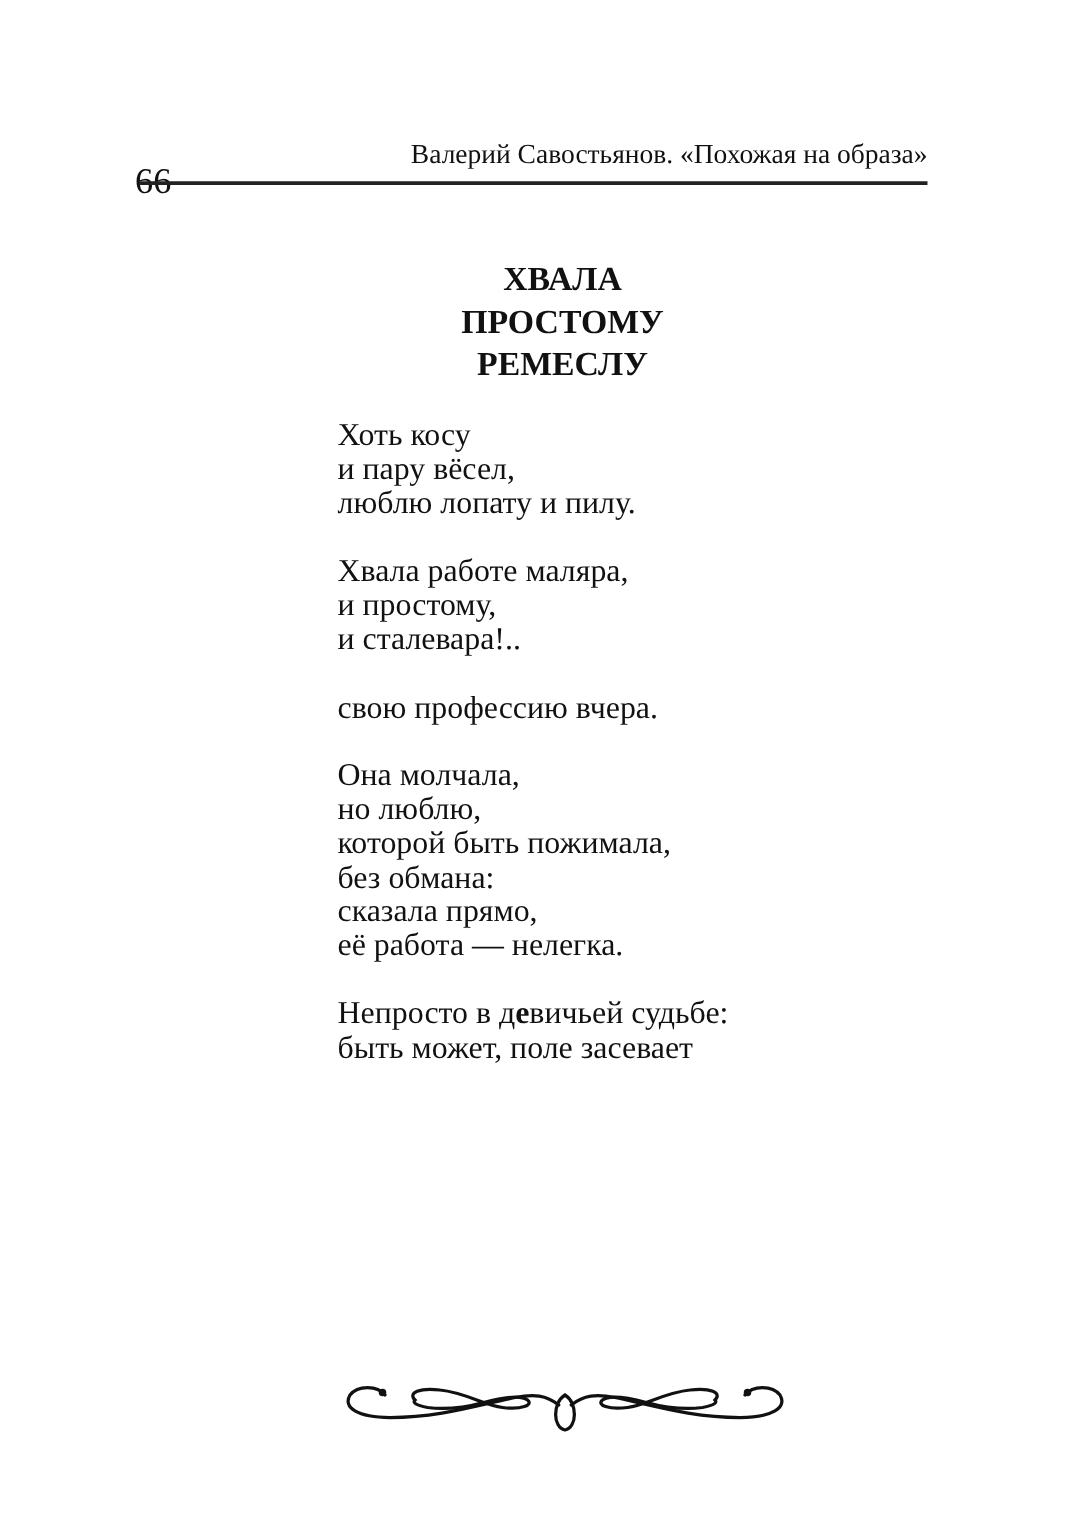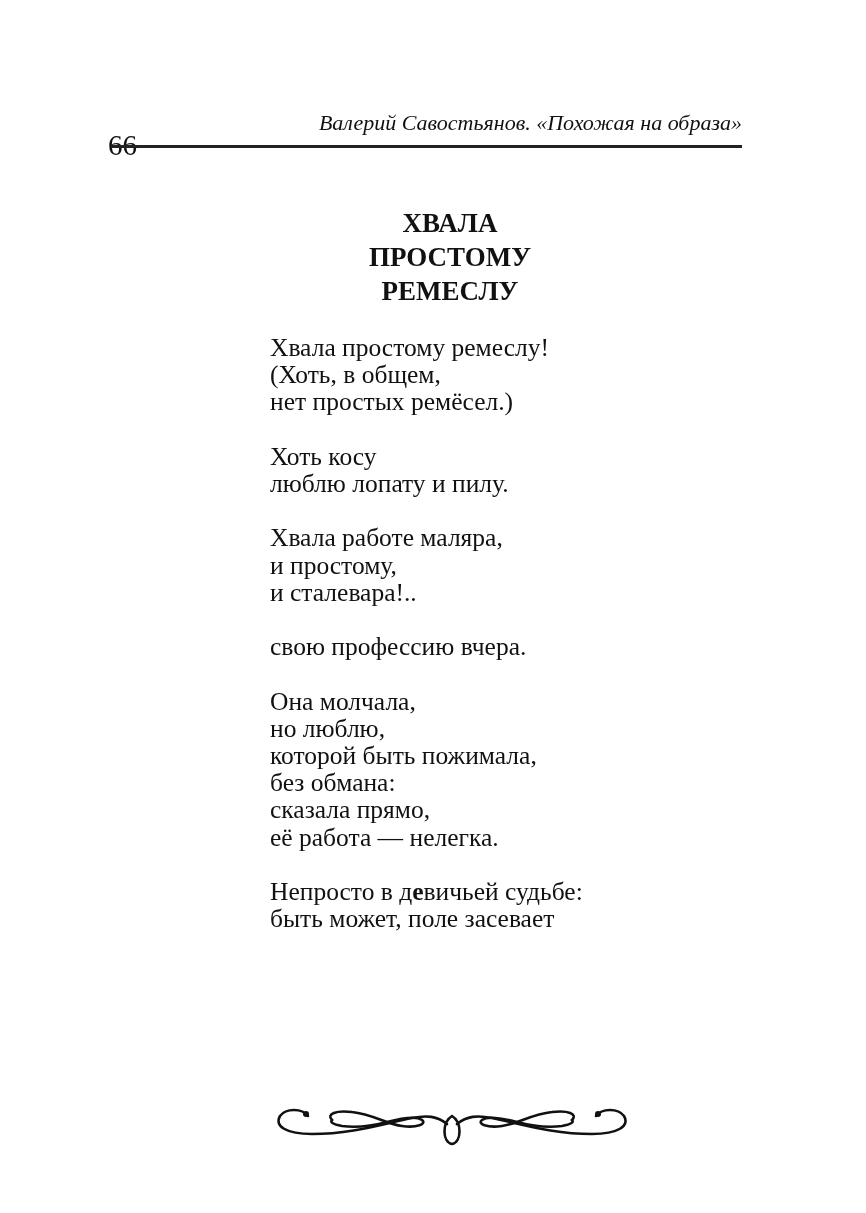--- a/index.html
+++ b/index.html
@@ -23,21 +23,20 @@
     line-height: 26px;
     margin-top: 24px;
   }
   .running-head {
     position: absolute;
     right: 124px;
     top: 110px;
     font-size: 22px;
     line-height: 26px;
     white-space: nowrap;
-    font-style: italic;
   }
   .header-rule {
     position: absolute;
     left: 111px;
     top: 145px;
     width: 631px;
     height: 3px;
     background: #222222;
   }
   .poem-title {
@@ -78,26 +77,22 @@
 <div class="header-rule"></div>
 
 <div class="poem-title">
   <div>ХВАЛА</div>
   <div>ПРОСТОМУ</div>
   <div>РЕМЕСЛУ</div>
 </div>
 
 <div class="poem-body">
   <div class="stanza">
-    <span class="line">Хвала простому ремеслу!</span>
-    <span class="line">(Хоть, в общем,</span>
-    <span class="line">нет простых ремёсел.)</span>
-  </div>
-  <div class="stanza">
     <span class="line">Хоть косу</span>
+    <span class="line">и пару вёсел,</span>
     <span class="line">люблю лопату и пилу.</span>
   </div>
   <div class="stanza">
     <span class="line">Хвала работе маляра,</span>
     <span class="line">и простому,</span>
     <span class="line">и сталевара!..</span>
   </div>
   <div class="stanza">
     <span class="line">свою профессию вчера.</span>
   </div>

